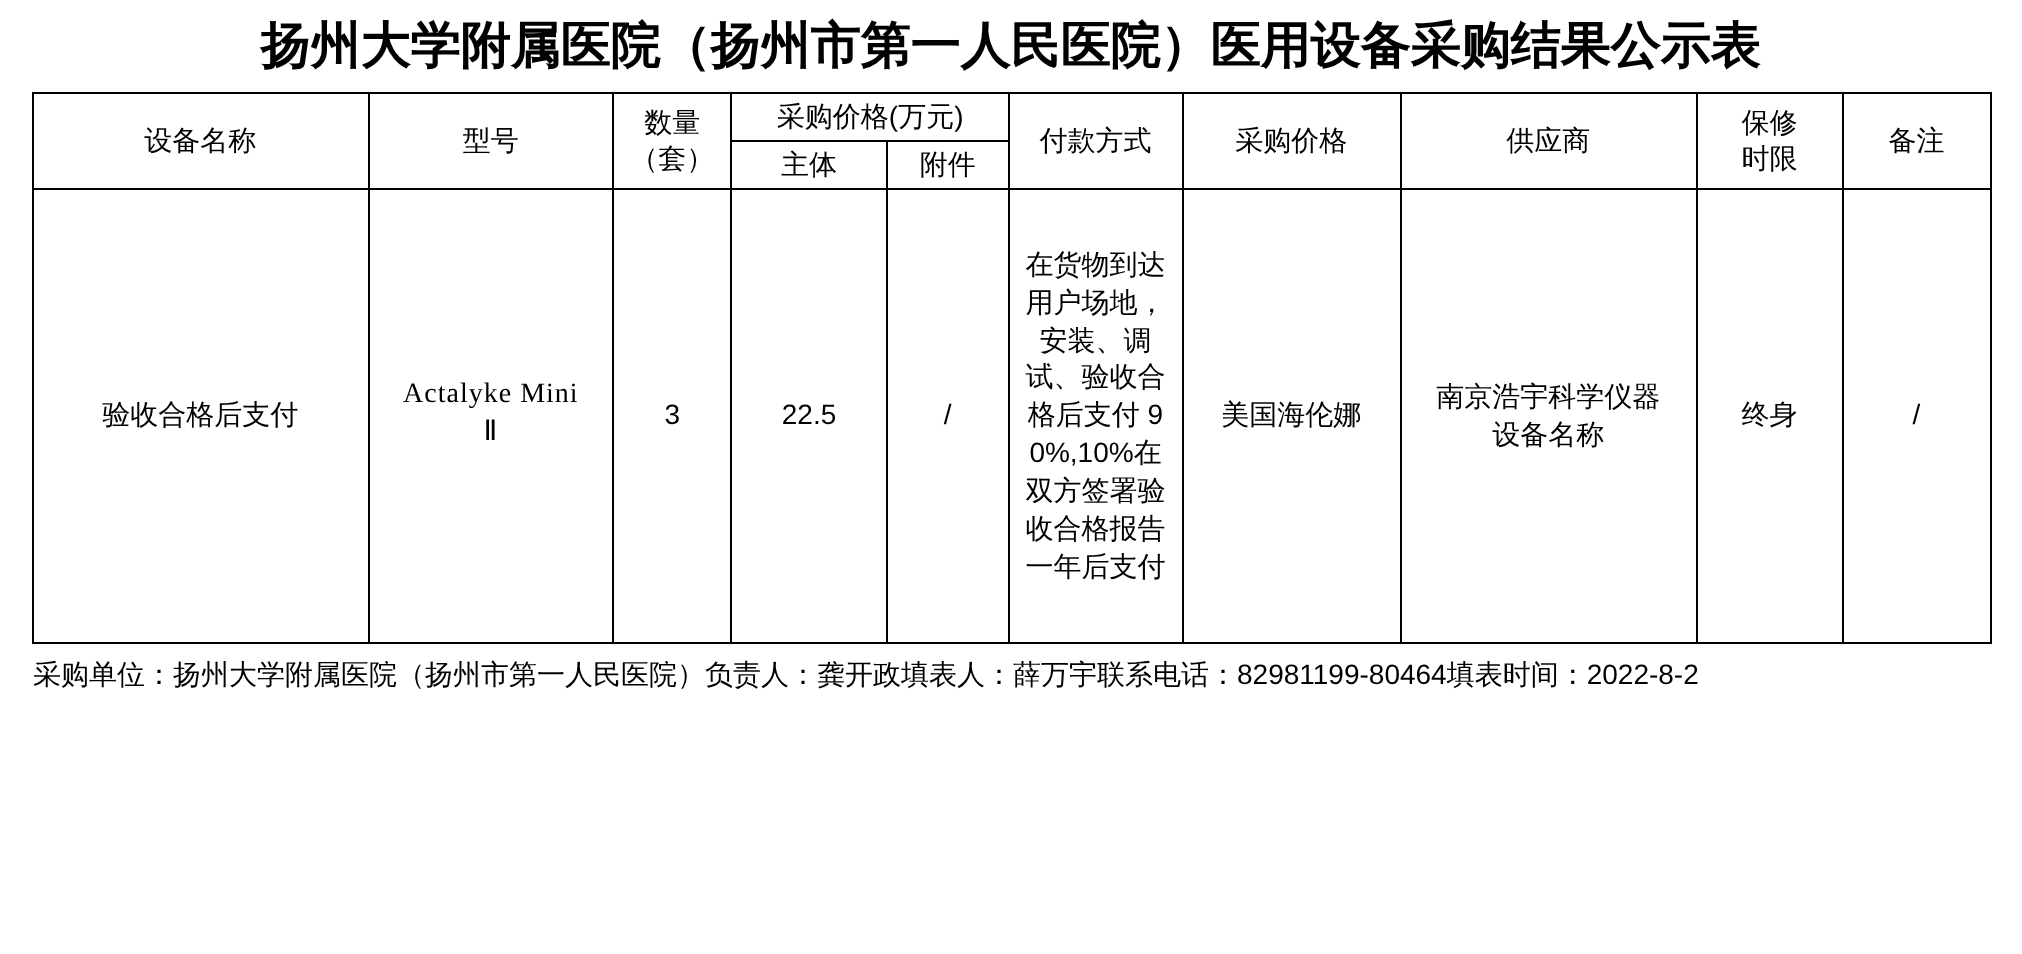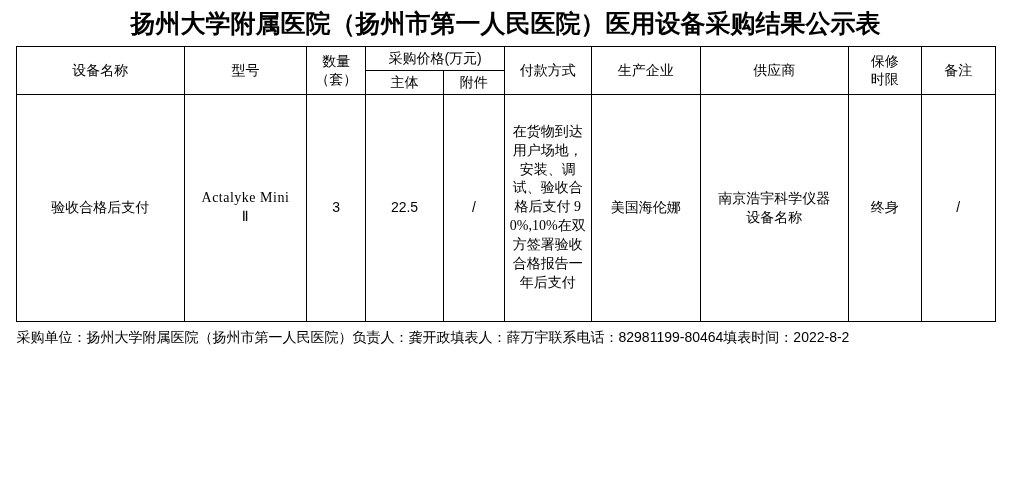--- a/index.html
+++ b/index.html
@@ -63,21 +63,20 @@
   .cell-num {
     font-size: 14.5px;
   }
   .cell-pay {
     font-size: 13px;
     line-height: 1.45;
     padding-left: 6px;
     padding-right: 6px;
     text-align: center;
     word-break: break-all;
-    font-family: Liberation Serif, serif;
   }
   .cell-vendor {
     font-size: 14.5px;
     line-height: 1.5;
   }
   .row-data td {
     height: 222px;
   }
   .footer {
     width: 980px;
@@ -129,21 +128,21 @@
     <thead>
       <tr>
         <td class="hdr" rowspan="2">设备名称</td>
         <td class="hdr" rowspan="2">型号</td>
         <td class="hdr" rowspan="2">
           <div>数量</div>
           <div>（套）</div>
         </td>
         <td class="hdr" colspan="2">采购价格(万元)</td>
         <td class="hdr" rowspan="2">付款方式</td>
-        <td class="hdr" rowspan="2">生产企业</td>
+        <td class="hdr" rowspan="2">采购价格</td>
         <td class="hdr" rowspan="2">供应商</td>
         <td class="hdr" rowspan="2">
           <div>保修</div>
           <div>时限</div>
         </td>
         <td class="hdr" rowspan="2">备注</td>
       </tr>
       <tr>
         <td class="hdr-sub">主体</td>
         <td class="hdr-sub">附件</td>

